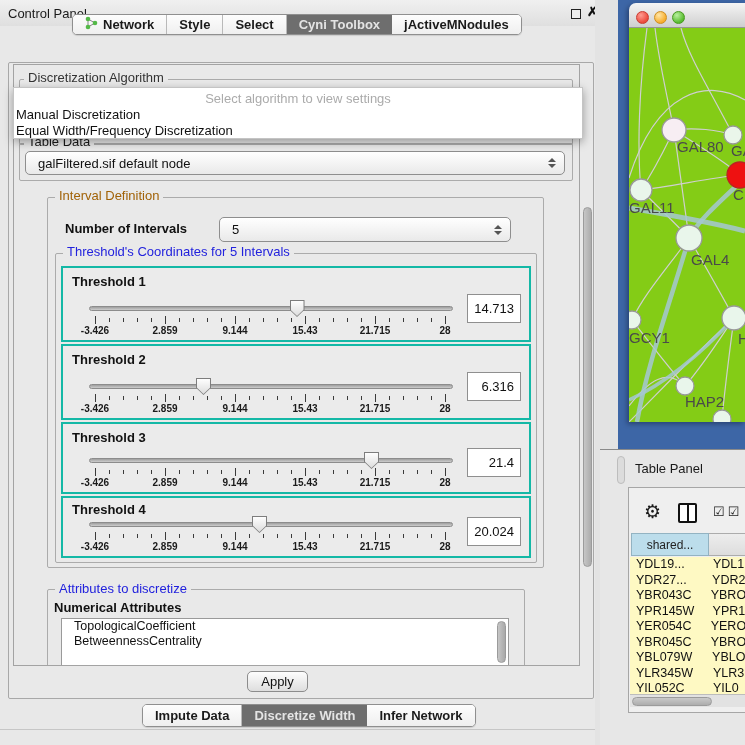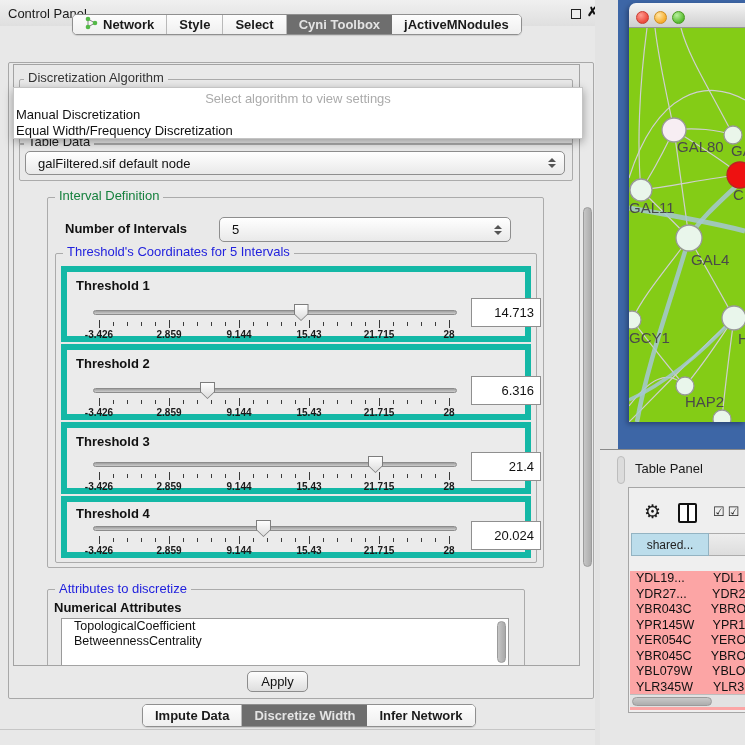--- a/index.html
+++ b/index.html
@@ -36,31 +36,31 @@
   .stepper:before,.stepper:after{content:"";position:absolute;left:0;border-left:4px solid transparent;border-right:4px solid transparent;}
   .stepper:before{top:0;border-bottom:4px solid #555;}
   .stepper:after{bottom:0;border-top:4px solid #555;}
   .focus-ring{box-shadow:0 0 0 3px rgba(88,150,221,.85), inset 0 1px 0 #fff;}
 
   .algo-popup{left:13px;top:87px;width:570px;height:52px;background:#FFFFFF;border:1px solid #C4C4C4;
     box-shadow:0 3px 9px rgba(0,0,0,.35);z-index:40;}
   .popup-placeholder{position:absolute;left:0;top:3px;width:100%;text-align:center;color:#ABABAB;font-size:13px;}
   .popup-item{position:absolute;left:2px;font-size:13px;color:#111;white-space:nowrap;}
 
-  .th-panel{position:absolute;border:6px solid #14b8a6;background:#EBEBEB;}
+  .th-panel{position:absolute;border:2px solid #14b8a6;background:#EBEBEB;}
   .th-label{position:absolute;left:9px;font-size:13px;font-weight:bold;color:#111;}
   .sl-track{position:absolute;height:5px;border-radius:3px;background:linear-gradient(#9E9E9E,#CDCDCD);
     border:1px solid #8C8C8C;}
   .sl-thumb-o{position:absolute;width:15px;height:17px;background:#7D7D7D;
     clip-path:polygon(0% 0%,100% 0%,100% 58%,50% 100%,0% 58%);z-index:5;}
   .sl-thumb-i{position:absolute;left:1px;top:1px;width:13px;height:15px;background:linear-gradient(#FEFEFE,#DCDCDC);
     clip-path:polygon(0% 0%,100% 0%,100% 58%,50% 100%,0% 58%);}
   .tick{position:absolute;width:1px;background:#3A3A3A;}
   .ticklabel{position:absolute;transform:translateX(-50%);font-size:10px;font-weight:700;color:#1a1a1a;white-space:nowrap;}
-  .valuebox{position:absolute;width:70px;height:29px;background:#FFFFFF;border:1px solid #8F8F8F;
+  .valuebox{position:absolute;width:54px;height:29px;background:#FFFFFF;border:1px solid #8F8F8F;
     font-size:13px;text-align:right;padding:6px 6px 0 0;}
 
   .attr-list{position:absolute;background:#FFFFFF;border:1px solid #9A9A9A;font-size:12.5px;}
   .attr-row{padding-left:12px;height:15px;line-height:15px;white-space:nowrap;}
   .list-scroll{position:absolute;right:2px;top:2px;width:9px;height:42px;border-radius:5px;
     background:linear-gradient(90deg,#C6C6C6,#A9A9A9);border:1px solid #9B9B9B;}
 
   .apply-btn{left:247px;top:671px;width:61px;height:21px;border:1px solid #8C8C8C;border-radius:5px;
     background:linear-gradient(#FDFDFD,#DEDEDE);font-size:13px;text-align:center;line-height:19px;color:#111;}
   .bottom-line{left:0;top:729px;width:600px;height:1px;background:#C6C6C6;}
@@ -84,21 +84,21 @@
   .panel-grip{left:617px;top:456px;width:8px;height:28px;border-radius:4px;background:#DCDCDC;border:1px solid #BDBDBD;}
   .tp-panel{left:628px;top:487px;width:117px;height:226px;background:#EFEFEF;border:1px solid #A6A6A6;border-right:none;}
   .gear-icon{left:644px;top:500px;font-size:19px;color:#1a1a1a;}
   .split-icon{left:678px;top:503px;width:19px;height:20px;border:2px solid #111;border-radius:2px;background:#fff;}
   .split-icon:after{content:"";position:absolute;left:7px;top:0;width:2px;height:16px;background:#111;}
   .tp-checks{left:713px;top:504px;font-size:13px;letter-spacing:3px;color:#1a1a1a;}
   .tp-header{position:absolute;display:flex;left:631px;top:533px;height:23px;}
   .tp-hcell{font-size:12px;display:flex;align-items:center;justify-content:center;border:1px solid #ACACAC;border-left:none;
     background:linear-gradient(#EDEDED,#DDDDDD);color:#222;overflow:hidden;white-space:nowrap;}
   .tp-hcell.first{border-left:1px solid #ACACAC;background:#BCDDEB;border-color:#93B3C2;}
-  .tp-rows{left:630px;top:571px;width:115px;height:139px;background:#fca5a5;overflow:hidden;font-size:12.5px;}
+  .tp-rows{left:630px;top:557px;width:115px;height:139px;background:#fef9c3;overflow:hidden;font-size:12.5px;}
   .tp-row{display:flex;height:15.5px;line-height:15.5px;white-space:nowrap;}
   .tp-c1{width:79px;padding-left:6px;overflow:hidden;}
   .tp-c2{padding-left:4px;overflow:hidden;}
   .h-scroll{left:630px;top:694px;width:115px;height:13px;background:#E2E2E2;border-top:1px solid #BDBDBD;}
   .h-thumb{position:absolute;left:2px;top:2px;width:80px;height:9px;border-radius:5px;
     background:linear-gradient(#C9C9C9,#ADADAD);border:1px solid #9B9B9B;}
 </style>
 </head>
 <body>
 
@@ -142,21 +142,21 @@
       <div class="combo focus-ring" style="left: 12px; top: 38px; width: 540px; height: 27px;">
         <span class="stepper"></span>
       </div>
       <div class="abs groupbox" style="left: 5px; top: 78px; width: 554px; height: 38px;"></div>
       <div class="grouplabel" style="left: 10px; top: 70px; color: rgb(26, 26, 26);">Table Data</div>
       <div class="combo" style="left: 11px; top: 86px; width: 540px; height: 24px;">
         <span>galFiltered.sif default node</span>
         <span class="stepper"></span>
       </div>
       <div class="abs groupbox" style="left: 33px; top: 132px; width: 497px; height: 371px;"></div>
-      <div class="grouplabel" style="left: 41px; top: 124px; color: #15803d;">Interval Definition</div>
+      <div class="grouplabel" style="left: 41px; top: 124px; color: #a16207;">Interval Definition</div>
       <div class="abs" style="left: 51px; top: 156px; font-size: 13px; font-weight: bold;">Number of Intervals</div>
       <div class="combo" style="left: 205px; top: 152px; width: 292px; height: 25px;">
         <span>5</span>
         <span class="stepper"></span>
       </div>
       <div class="abs groupbox" style="left: 41px; top: 188px; width: 482px; height: 310px;"></div>
       <div class="grouplabel" style="left: 49px; top: 180px; color: rgb(34, 34, 221);">Threshold's Coordinates for 5 Intervals</div>
       <div class="th-panel" style="left: 47px; top: 201px; width: 470px; height: 76px;">
         <div class="th-label" style="top: 6px;">Threshold 1</div>
         <div class="sl-track" style="left: 26px; top: 38px; width: 364px;"></div>

